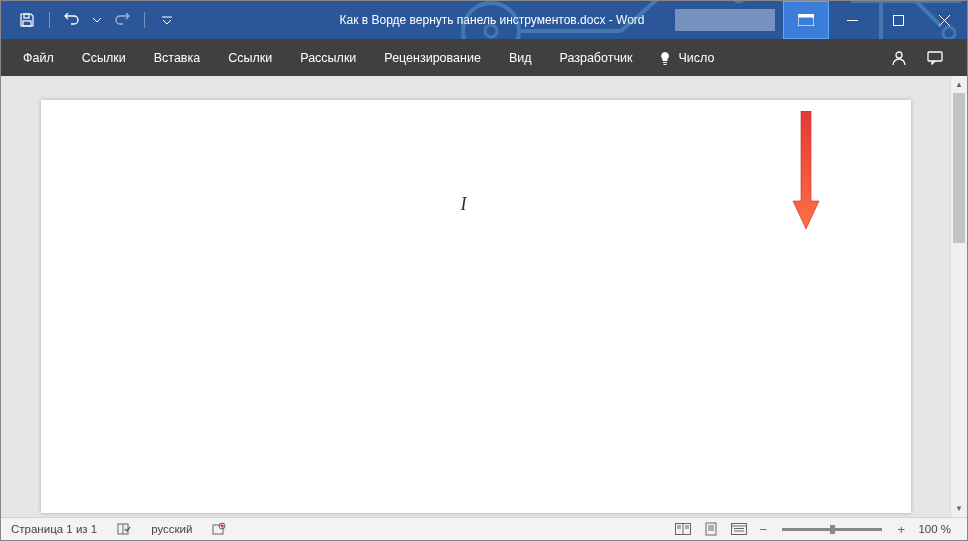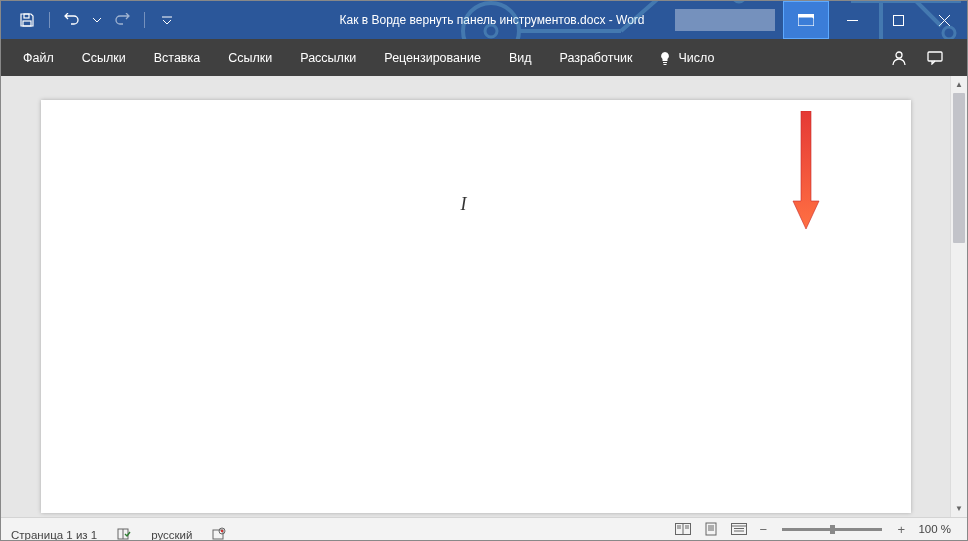--- a/index.html
+++ b/index.html
@@ -37,21 +37,21 @@
     
     .vscroll { width: 17px; background: #f0f0f0; display: flex; flex-direction: column; border-left: 1px solid #dcdcdc; }
     .scroll-btn { height: 17px; display: flex; align-items: center; justify-content: center; font-size: 8px; color: #666; cursor: pointer; }
     .scroll-track { flex: 1; position: relative; }
     .scroll-thumb { position: absolute; left: 2px; right: 2px; top: 0; height: 150px; background: #c2c3c9; border-radius: 1px; cursor: pointer; }
     
     .arrow-annotation { position: absolute; top: 35px; left: 788px; width: 34px; height: 120px; z-index: 50; pointer-events: none; }
     
     .status-bar { height: 23px; background: #f3f3f3; border-top: 1px solid #d4d4d4; display: flex; align-items: center; font-size: 11.5px; color: #444; }
     .status-left { display: flex; align-items: center; }
-    .status-item { padding: 0 10px; height: 23px; display: flex; align-items: flex-end; cursor: pointer; border-right: 0; gap: 5px; }
+    .status-item { padding: 0 10px; height: 23px; display: flex; align-items: center; cursor: pointer; border-right: 0; gap: 5px; }
     .status-right { margin-left: auto; display: flex; align-items: center; padding-right: 10px; gap: 2px; }
     .view-btn { width: 26px; height: 23px; display: flex; align-items: center; justify-content: center; cursor: pointer; }
     .zoom-slider { width: 100px; height: 3px; background: #888; margin: 0 8px; position: relative; cursor: pointer; }
     .zoom-handle { position: absolute; left: 48px; top: -3px; width: 5px; height: 9px; background: #888; }
     .zoom-btn { width: 18px; display: flex; justify-content: center; cursor: pointer; font-size: 13px; color: #666; }
     .zoom-pct { padding: 0 6px; cursor: pointer; }
   </style>
 </head>
 <body>
 

